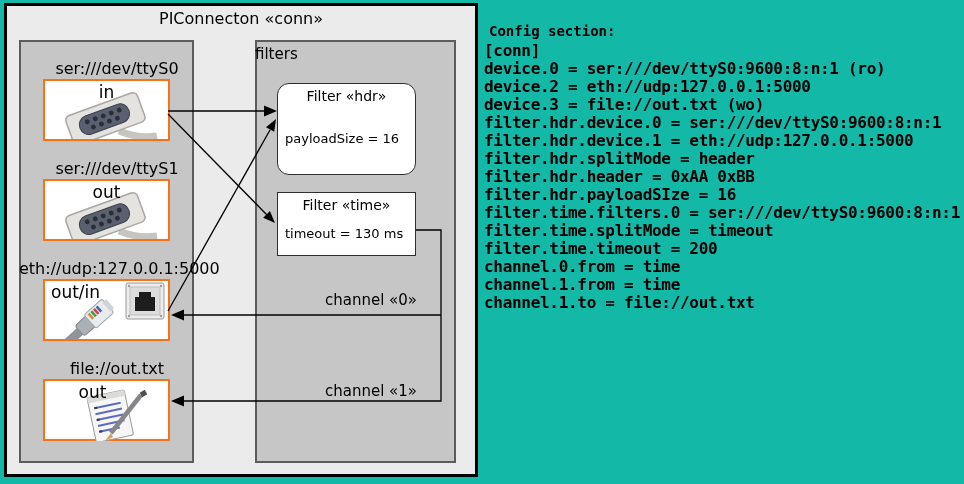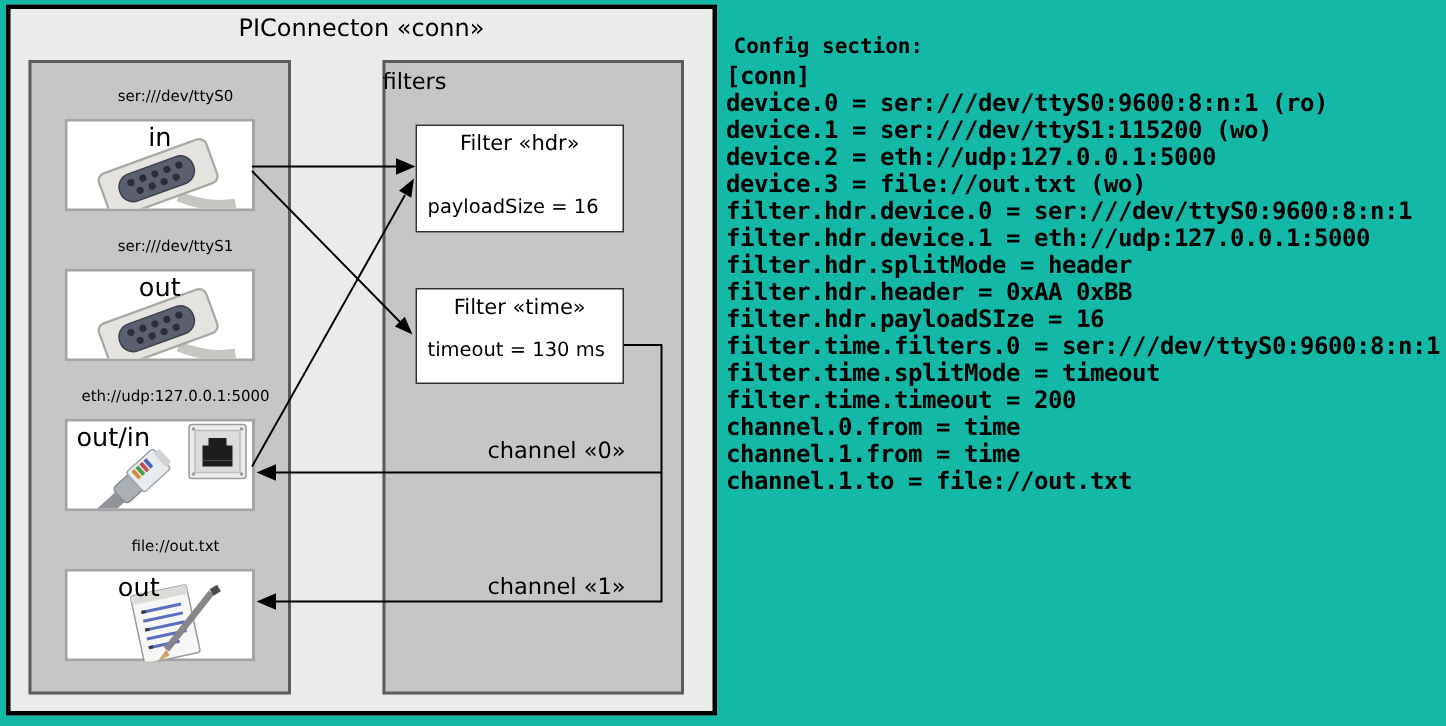--- a/index.html
+++ b/index.html
@@ -12,31 +12,31 @@
          background:#ebebeb;box-sizing:border-box;z-index:1;}
   .frame-title{left:4px;top:9px;width:474px;text-align:center;font-size:16px;z-index:6;}
 
   
   .panel{border:2px solid #5c5c5c;background:#c6c6c6;box-sizing:border-box;z-index:2;}
   .devices-panel{left:19px;top:40px;width:175px;height:423px;}
   .filters-panel{left:255px;top:40px;width:201px;height:423px;}
   .filters-title{left:255px;top:45px;width:201px;font-size:15px;z-index:6;}
 
   
-  .dev-label{left:19px;width:196px;text-align:center;font-size:10px;z-index:6;white-space:nowrap;}
-  .dev-box{left:43px;width:127px;height:62px;background:#fff;border:2px solid #a3a3a3;
+  .dev-label{left:19px;width:196px;text-align:center;font-size:16px;z-index:6;white-space:nowrap;}
+  .dev-box{left:43px;width:127px;height:62px;background:#fff;border:2px solid #f97316;
            box-sizing:border-box;z-index:4;}
   .dir{position:absolute;top:1px;left:0;width:100%;text-align:center;font-size:17px;z-index:5;}
   .dir-left{text-align:left;padding-left:6px;box-sizing:border-box;}
   .dev-icon{position:absolute;z-index:4;}
 
   
   .filter-box{left:277px;width:139px;background:#fff;border:1.5px solid #2f2f2f;
               box-sizing:border-box;z-index:4;}
-  .fb-hdr{top:83px;height:72px;}
+  .fb-hdr{top:83px;height:92px;border-radius:12px;}
   .fb-time{top:192px;height:64px;}
   .filter-title{position:absolute;top:4px;left:0;width:100%;text-align:center;font-size:14px;}
   .filter-param{position:absolute;left:7px;font-size:13px;line-height:16px;white-space:nowrap;}
 
   .chan-label{left:267px;width:150px;text-align:right;font-size:15px;z-index:6;white-space:nowrap;}
 
   
   .arrows{left:0;top:0;z-index:5;pointer-events:none;}
   .arrows line,.arrows path{stroke:#000;stroke-width:1.3;fill:none;}
   .arrows polygon{fill:#000;stroke:none;}
@@ -186,21 +186,20 @@
       <path d="M441,315 L184,315"></path>
       <polygon points="171,315 184,309.5 184,320.5"></polygon>
       <polygon points="171,401 184,395.5 184,406.5"></polygon>
     </g>
   </svg>
 
   <div class="abs cfg-heading">Config section:</div>
   <div class="abs cfg">
     <div class="cfg-line">[conn]</div>
     <div class="cfg-line">device.0 = ser:///dev/ttyS0:9600:8:n:1 (ro)</div>
-    <div class="cfg-line">device.1 = ser:///dev/ttyS1:115200 (wo)</div>
     <div class="cfg-line">device.2 = eth://udp:127.0.0.1:5000</div>
     <div class="cfg-line">device.3 = file://out.txt (wo)</div>
     <div class="cfg-line">filter.hdr.device.0 = ser:///dev/ttyS0:9600:8:n:1</div>
     <div class="cfg-line">filter.hdr.device.1 = eth://udp:127.0.0.1:5000</div>
     <div class="cfg-line">filter.hdr.splitMode = header</div>
     <div class="cfg-line">filter.hdr.header = 0xAA 0xBB</div>
     <div class="cfg-line">filter.hdr.payloadSIze = 16</div>
     <div class="cfg-line">filter.time.filters.0 = ser:///dev/ttyS0:9600:8:n:1</div>
     <div class="cfg-line">filter.time.splitMode = timeout</div>
     <div class="cfg-line">filter.time.timeout = 200</div>

